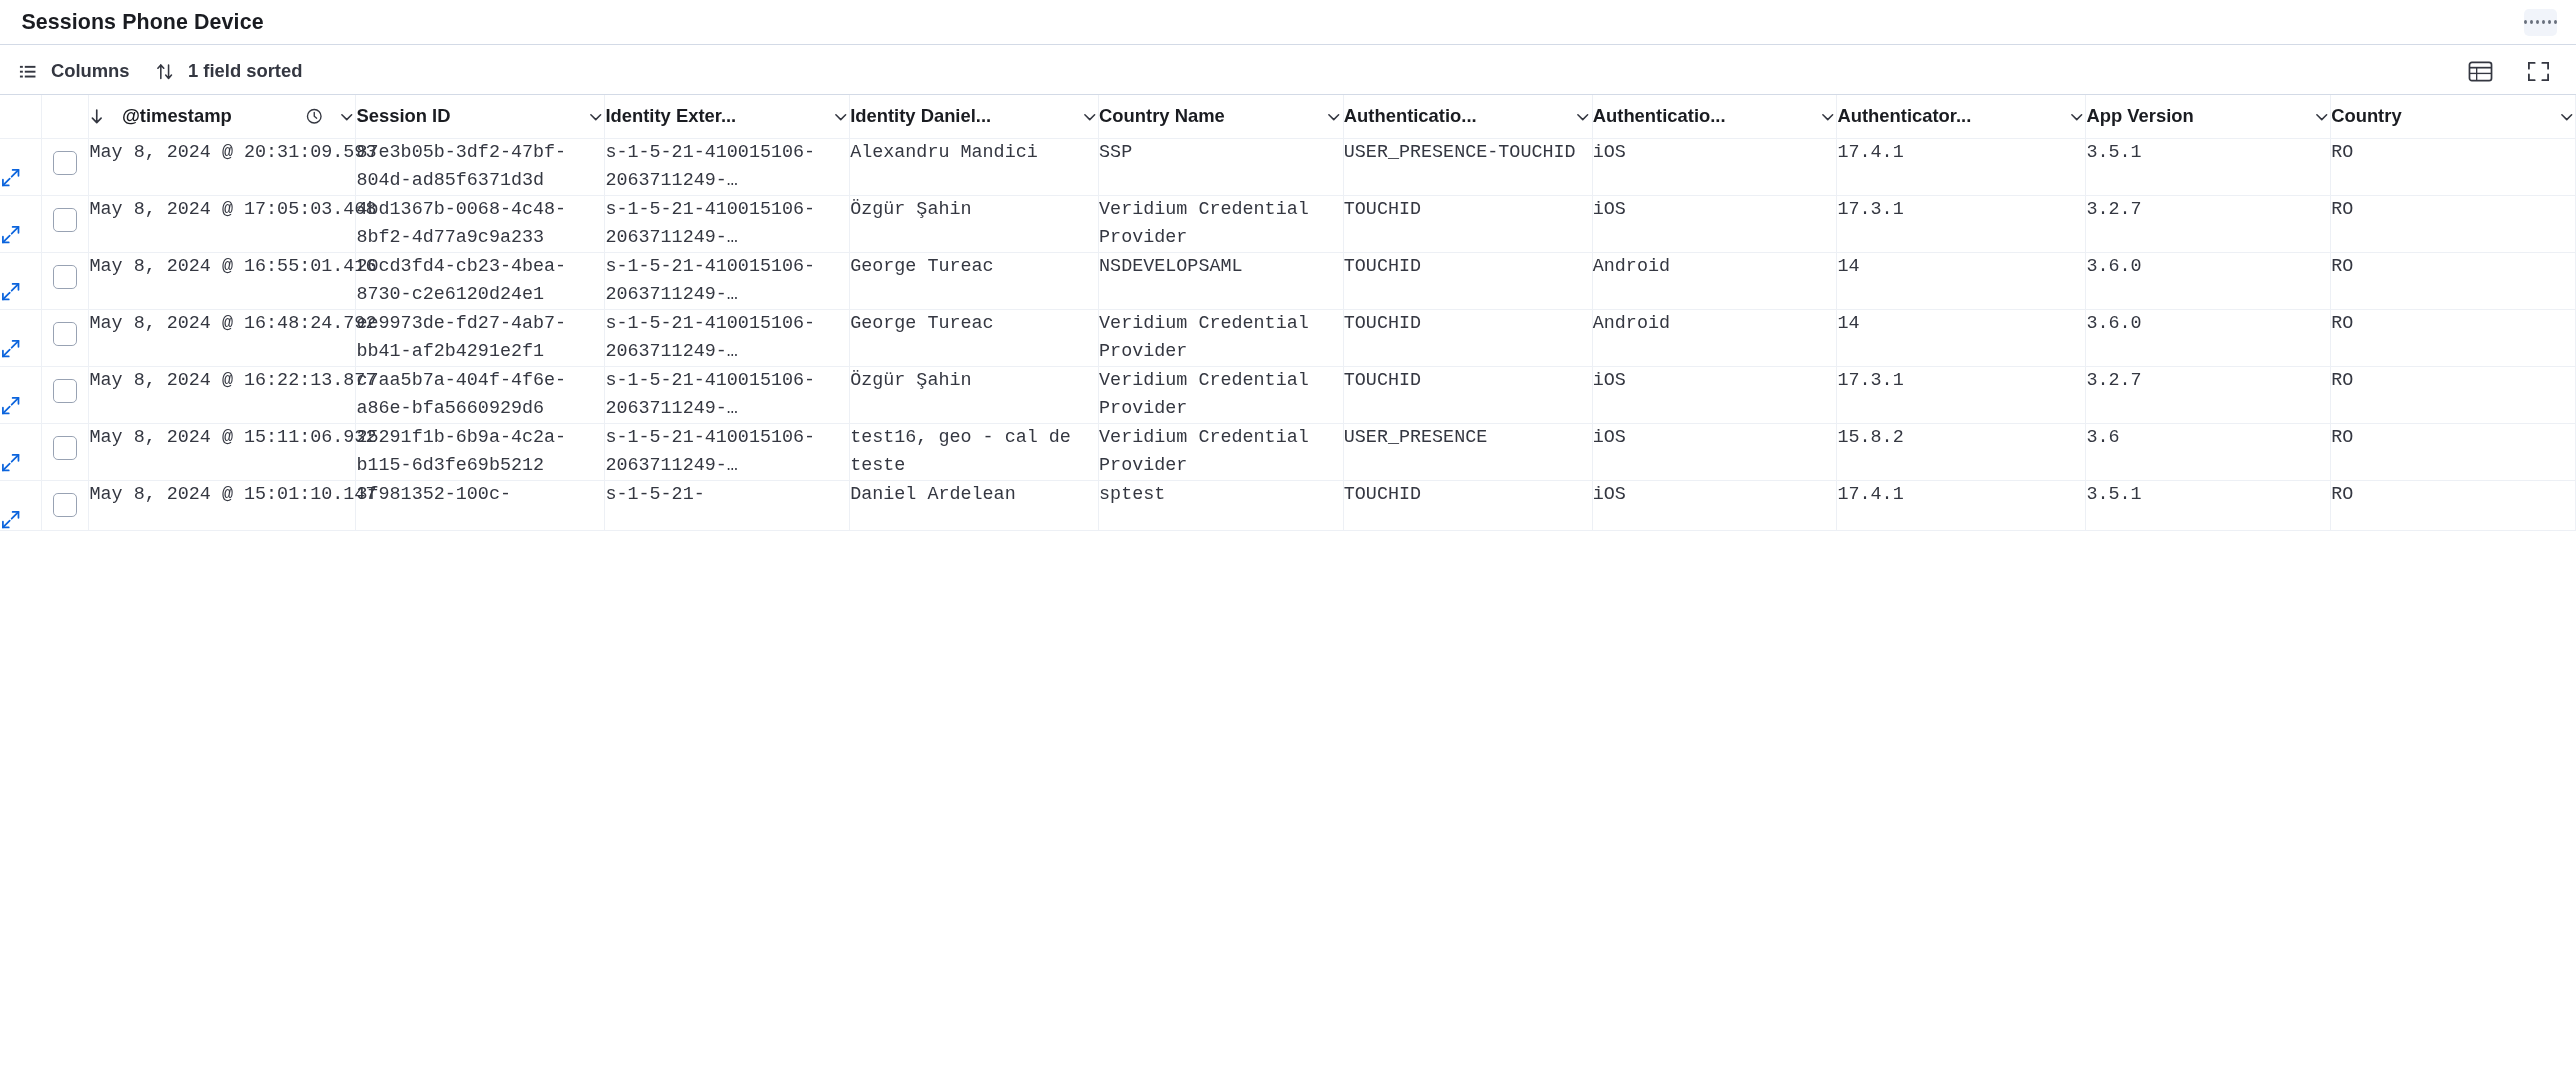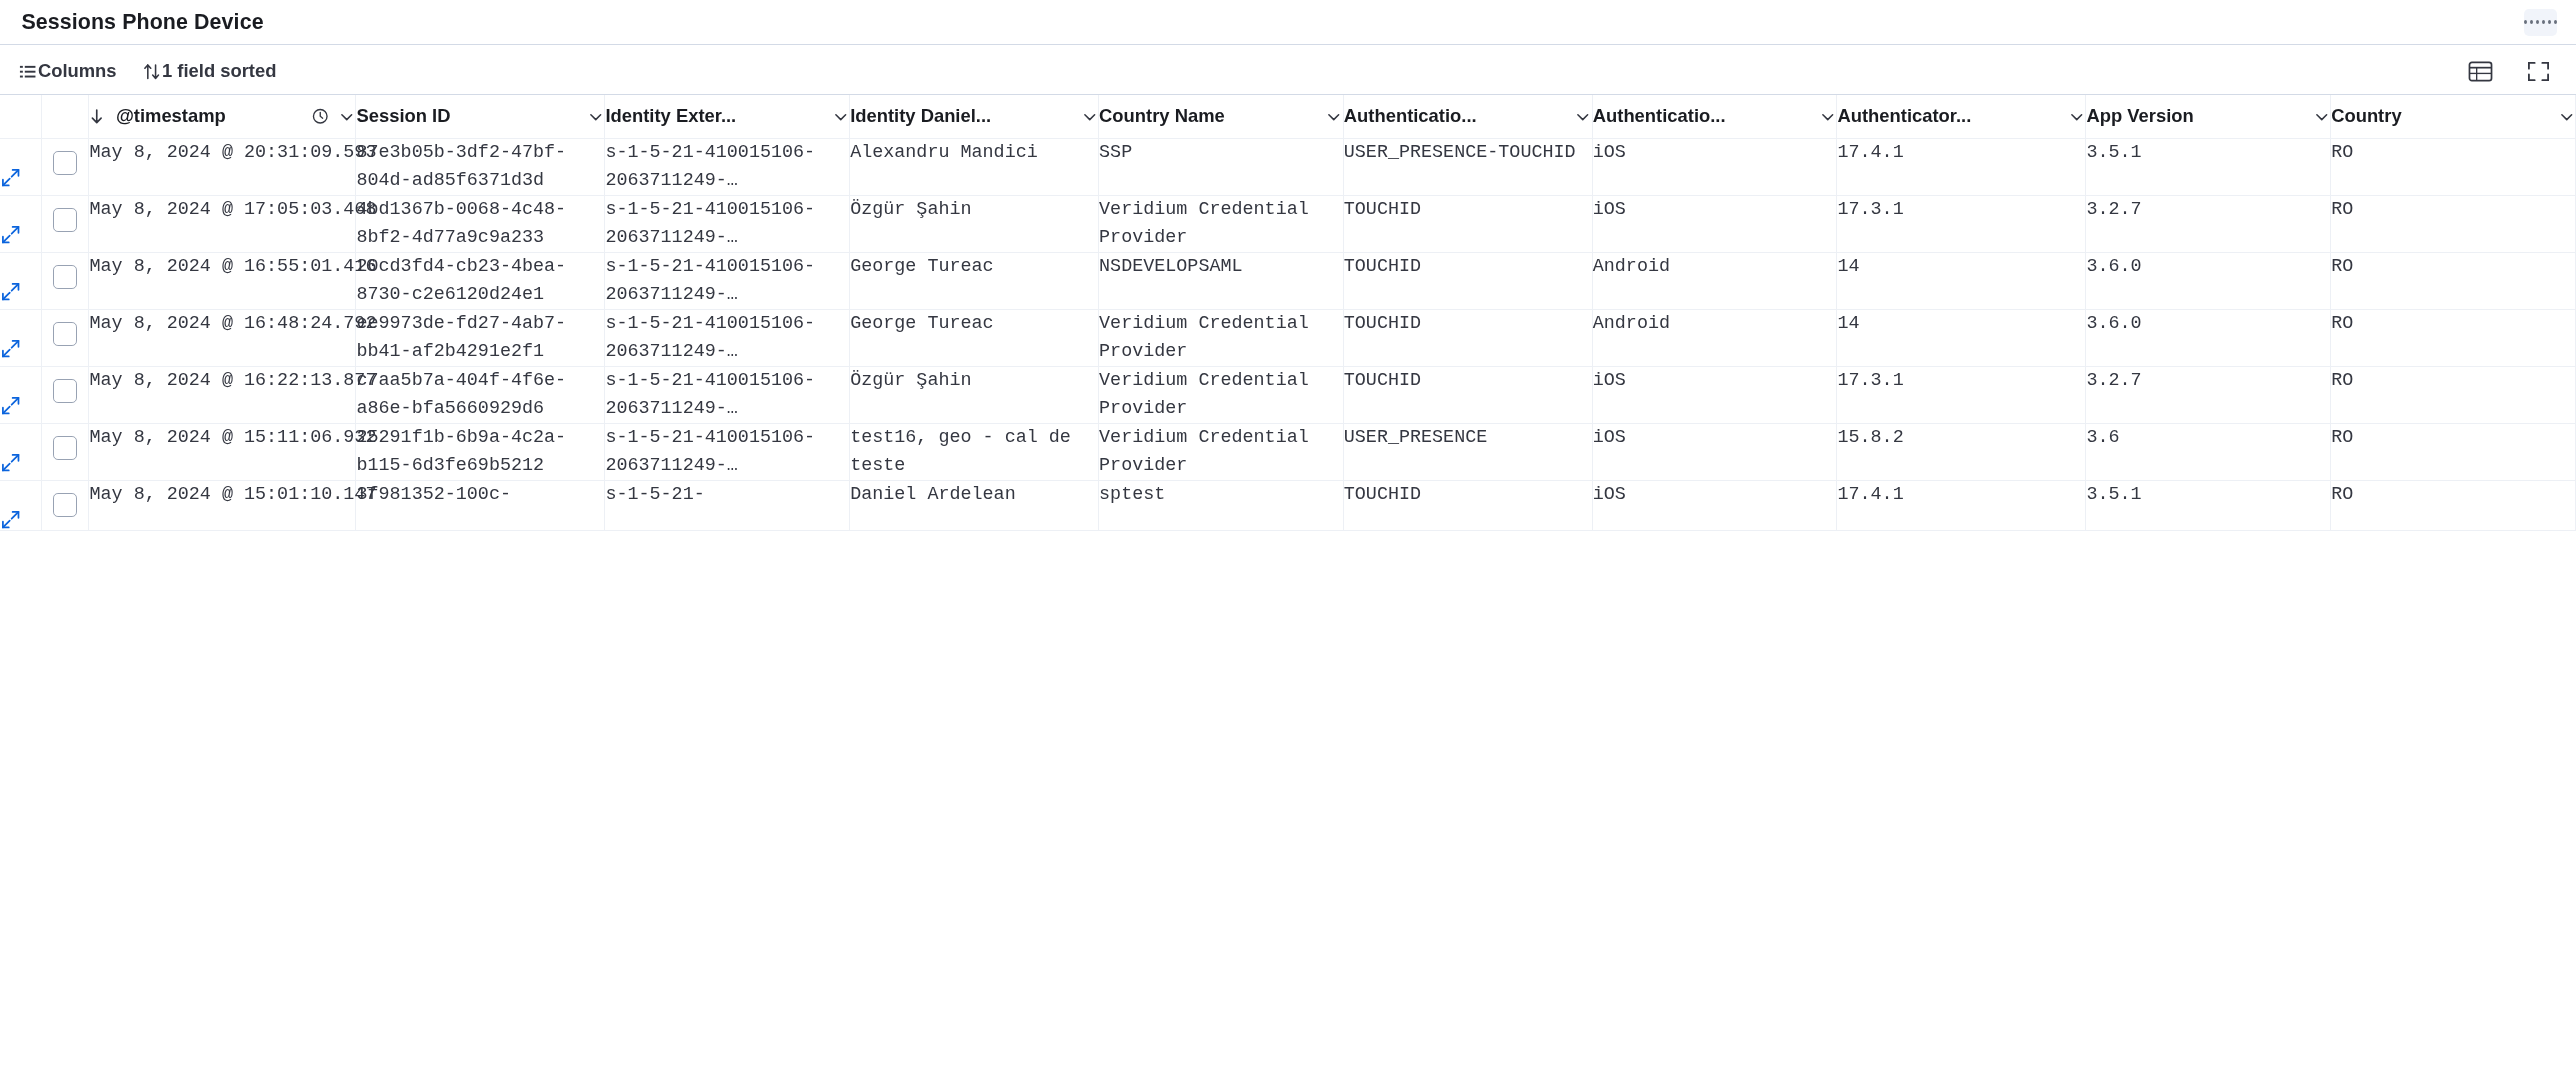--- a/index.html
+++ b/index.html
@@ -57,21 +57,21 @@
   
   .toolbar {
     height: 45px;
     display: flex; align-items: center;
     padding: 0 21.4px 0 17.5px;
     gap: 25px;
     flex: 0 0 auto;
     margin-top: 3.9px;
   }
   .tool {
-    display: flex; align-items: center; gap: 1px;
+    display: flex; align-items: center; gap: 14px;
     font-size: 18.4px; color: #343741; font-weight: 600;
     cursor: pointer;
   }
   .tool .lbl { font-weight: 600; }
   .toolbar .spacer { flex: 1; }
   .icon-btn {
     width: 33px; height: 31px;
     display: flex; align-items: center; justify-content: center;
     cursor: pointer;
   }
@@ -102,21 +102,21 @@
     background: #fff;
     border-bottom: 1px solid #d3dae6;
     font-size: 18.4px;
     color: #1a1c21;
     font-weight: bold;
     padding: 0 11.6px 0 13.6px;
     white-space: nowrap;
     overflow: hidden;
   }
   thead th .hdr {
-    display: flex; align-items: center; height: 43px; gap: 9px; justify-content: space-between;
+    display: flex; align-items: center; height: 43px; gap: 15px; justify-content: space-between;
   }
   thead th .hdrtext {
     overflow: hidden; text-overflow: ellipsis; white-space: nowrap;
     flex: 1 1 auto;
   }
   thead th .chev { flex: 0 0 auto; }
   th.col-expand, td.col-expand {
     width: 39px; border-right: none;
   }
   th.col-check, td.col-check {

